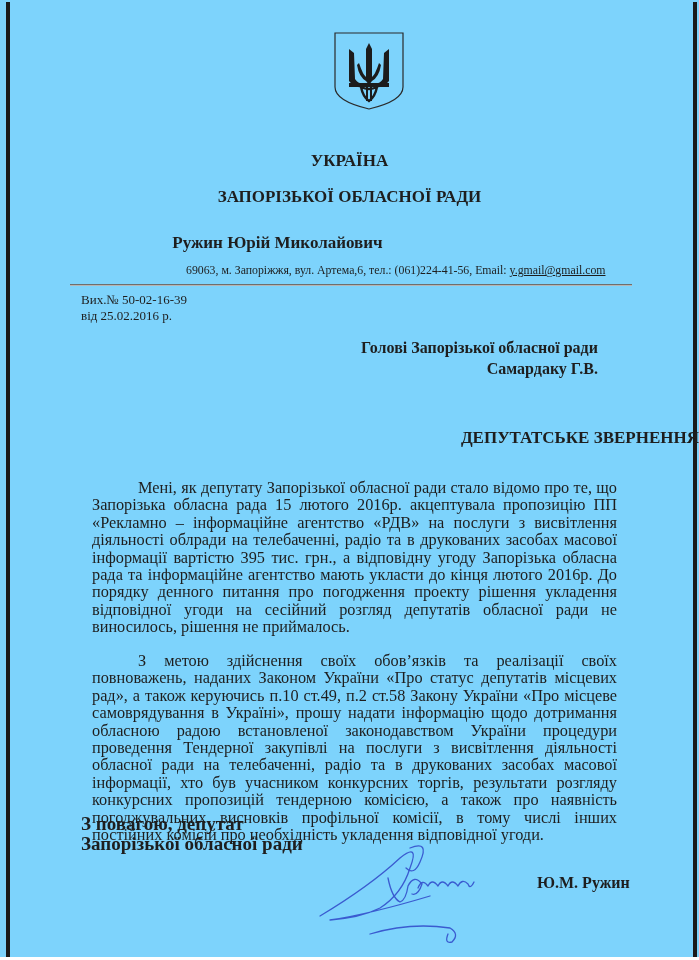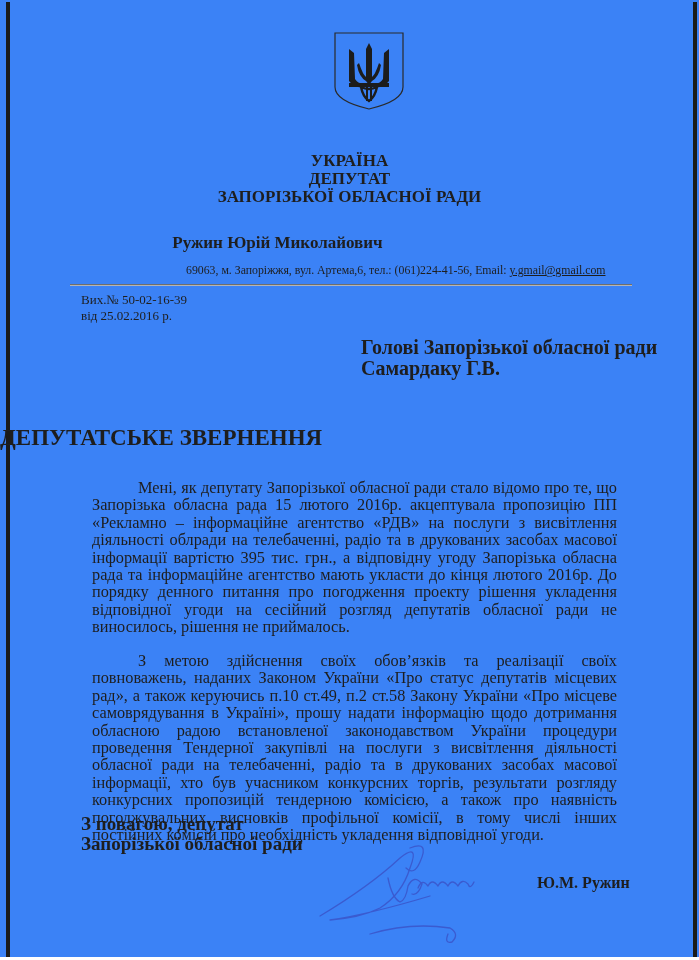--- a/index.html
+++ b/index.html
@@ -5,21 +5,21 @@
     html, body { margin: 0; padding: 0; }
     body {
       width: 699px; height: 960px; overflow: hidden;
       background: #ffffff;
       font-family: "Liberation Serif", "DejaVu Serif", serif;
       color: #1e1e1e;
     }
     .page {
       position: absolute; left: 0; top: 0;
       width: 699px; height: 960px;
-      background: #3b82f6;
+      background: #7dd3fc;
     }
     .edge-left {
       position: absolute; left: 6px; top: 2px; width: 4px; height: 956px;
       background: #1a1a1a;
     }
     .edge-right {
       position: absolute; right: 2px; top: 2px; width: 4px; height: 956px;
       background: #1a1a1a;
     }
     .edge-bottom {
@@ -53,25 +53,25 @@
       position: absolute; left: 70px; top: 284px; width: 562px; height: 1px;
       background: #6e6e6e;
       box-shadow: 0 1px 0 #b5b5b5;
     }
     .ref {
       position: absolute; left: 81px; top: 292px;
       font-size: 13px; line-height: 16px;
     }
     .addressee {
       position: absolute; left: 361px; top: 337px;
-      font-size: 20px; font-weight: bold; line-height: 21px;
+      font-size: 16px; font-weight: bold; line-height: 21px; text-align: right;
     }
     .title {
-      position: absolute; left: 0; width: 699px; text-align: left;
-      top: 428px; font-size: 23px; font-weight: bold; line-height: 20px;
+      position: absolute; left: 0; width: 699px; text-align: right;
+      top: 428px; font-size: 17px; font-weight: bold; line-height: 20px;
     }
     .body {
       position: absolute; left: 76px; width: 557px;
       font-size: 16.3px; line-height: 17.4px;
       text-align: justify;
     }
     .body p { margin: 16px; text-indent: 46px; }
     .p1 { top: 463px; }
     .p2 { top: 636px; }
     .sign-left {
@@ -100,21 +100,20 @@
     <path d="M16 18 L21 22 L22 48 Q26 54 33 52 L33 56 Q22 58 16 50 Z" fill="#1c1c1c"></path>
     <path d="M56 18 L51 22 L50 48 Q46 54 39 52 L39 56 Q50 58 56 50 Z" fill="#1c1c1c"></path>
     <path d="M26 32 Q30 44 33 46 L33 50 Q26 46 24 34 Z" fill="#1c1c1c"></path>
     <path d="M46 32 Q42 44 39 46 L39 50 Q46 46 48 34 Z" fill="#1c1c1c"></path>
     <path d="M16 52 H56 V56 H16 Z" fill="#1c1c1c"></path>
     <path d="M28 56 Q36 60 44 56 Q42 66 36 70 Q30 66 28 56 Z" fill="none" stroke="#1c1c1c" stroke-width="2.4"></path>
     <path d="M34 56 L34 70 M38 56 L38 70" stroke="#1c1c1c" stroke-width="2"></path>
   </svg>
 
   <div class="hdr hdr1">УКРАЇНА</div>
-  <div class="hdr hdr2">ДЕПУТАТ</div>
   <div class="hdr hdr3">ЗАПОРІЗЬКОЇ ОБЛАСНОЇ РАДИ</div>
   <div class="hdr-name">Ружин Юрій Миколайович</div>
 
   <div class="contact">
     <span>69063, м. Запоріжжя, вул. Артема,6, тел.: (061)224-41-56, Email: </span><span class="email">y.gmail@gmail.com</span>
   </div>
   <div class="rule"></div>
 
   <div class="ref">
     <div>Вих.№ 50-02-16-39</div>

